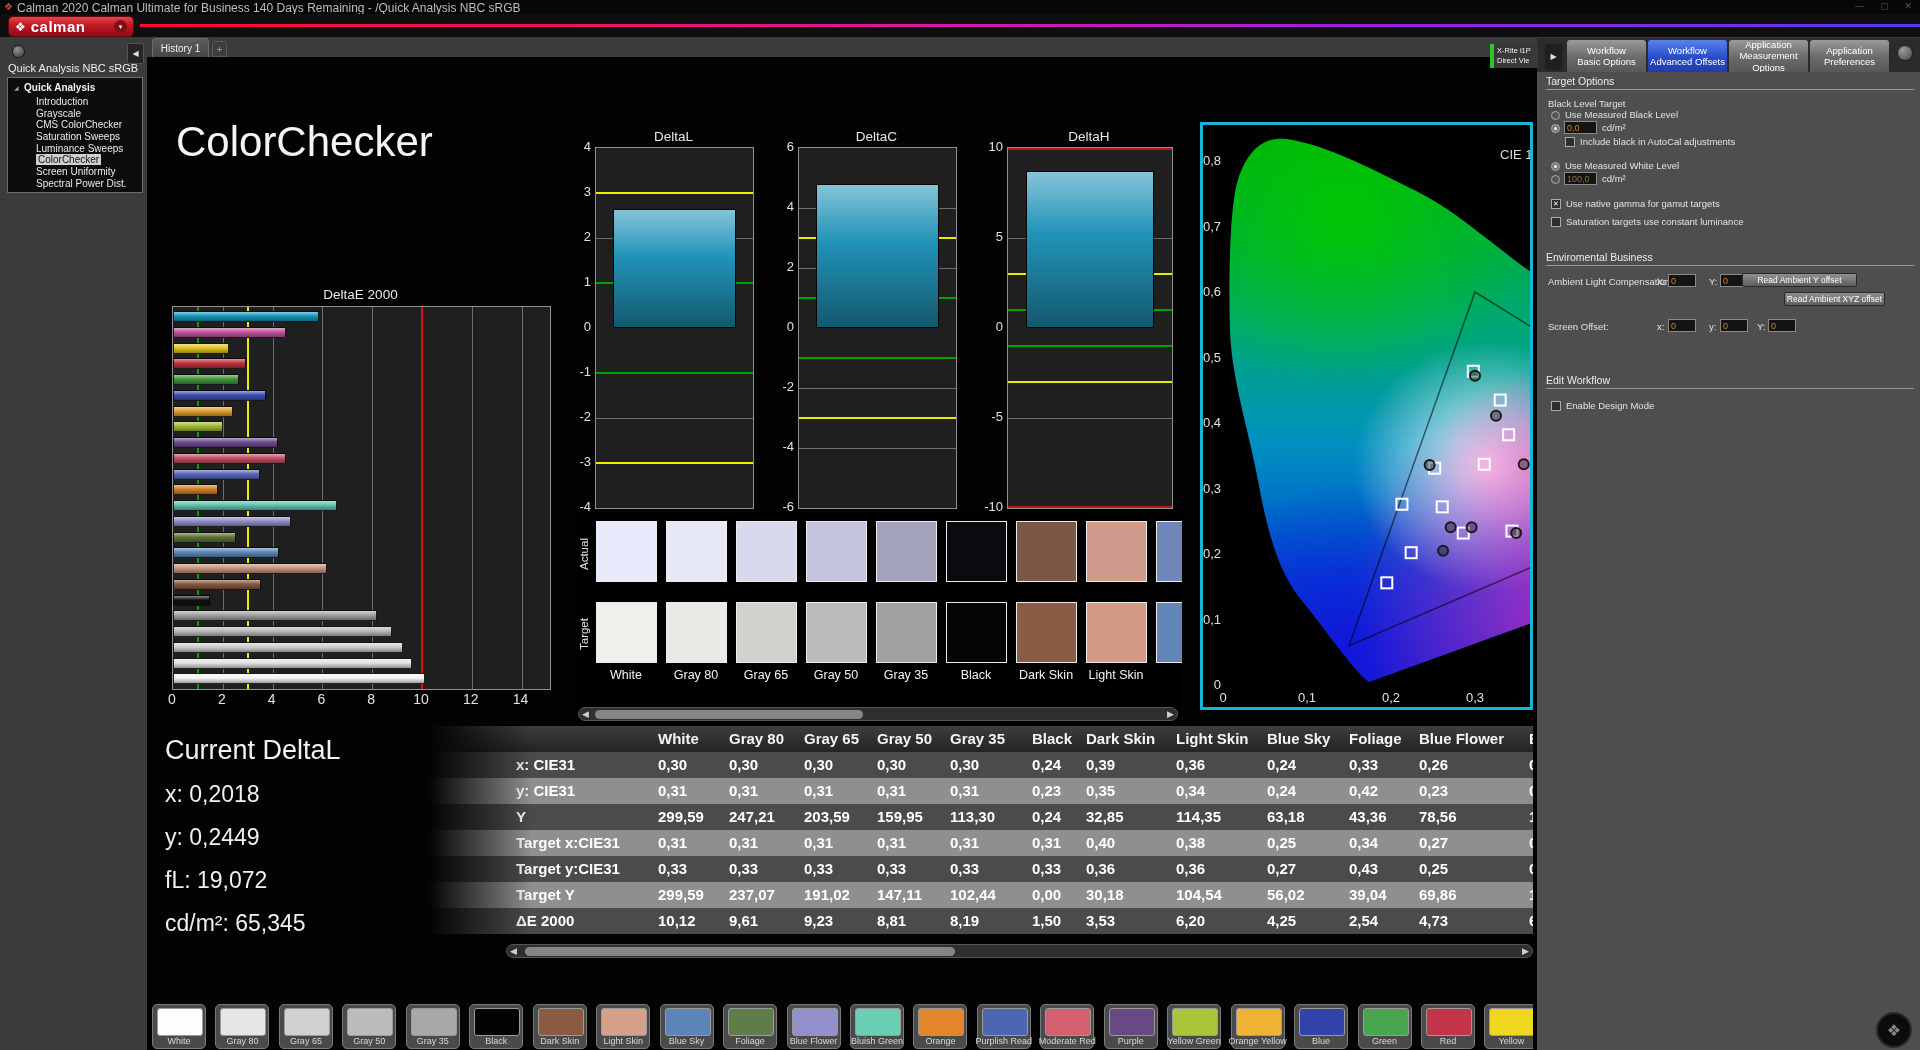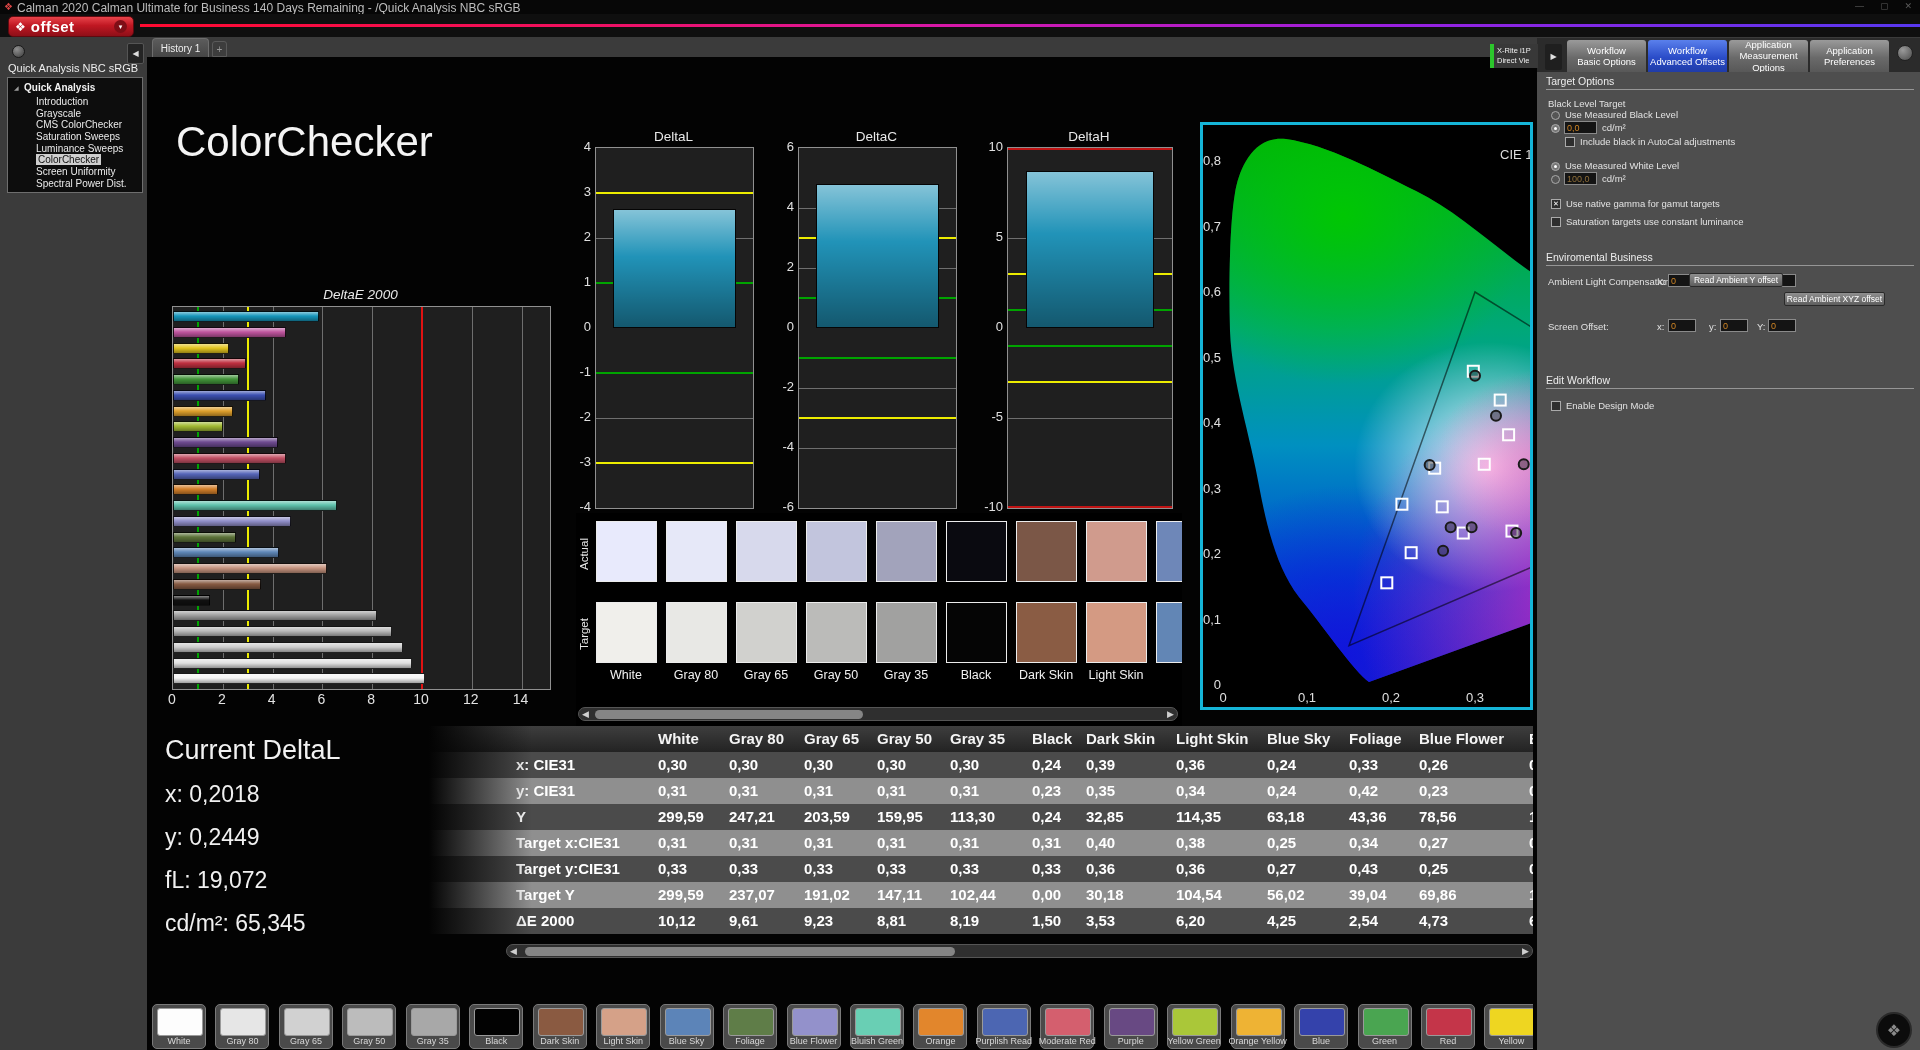--- a/index.html
+++ b/index.html
@@ -55,21 +55,21 @@
   .gridv{position:absolute;top:0;bottom:0;width:1px;background:#6e6e6e;}
   .gridh{position:absolute;left:0;right:0;height:1px;background:#6e6e6e;}
   .refv{position:absolute;top:0;bottom:0;width:2px;}
   .refh{position:absolute;left:0;right:0;height:2px;}
   .debar{position:absolute;left:0;height:11px;border:1px solid rgba(0,0,0,.85);box-sizing:border-box;
     background-image:linear-gradient(180deg,rgba(255,255,255,.5),rgba(255,255,255,0) 45%,rgba(0,0,0,.35));}
   .vbar{position:absolute;border:1.5px solid #050505;box-sizing:border-box;
     background-image:linear-gradient(180deg,rgba(255,255,255,.45),rgba(255,255,255,0) 40%,rgba(0,0,0,.4));}
   .tickx{position:absolute;width:24px;text-align:center;font-size:14px;color:#e3e3e3;}
   .ticky{position:absolute;right:0;width:26px;text-align:right;font-size:13px;color:#e0e0e0;}
-  #de-title{left:172px;top:287px;width:377px;font-style:italic;}
+  #de-title{left:172px;top:287px;width:377px;}
   #de-plot{left:172px;top:306px;width:377px;height:382px;}
   #de-ticks{left:160px;top:691px;width:440px;height:16px;}
   #dl-title{left:595px;top:129px;width:157px;}
   #dl-plot{left:595px;top:147px;width:157px;height:360px;}
   #dl-ticks{left:565px;top:147px;width:26px;height:366px;}
   #dc-title{left:798px;top:129px;width:157px;}
   #dc-plot{left:798px;top:147px;width:157px;height:360px;}
   #dc-ticks{left:768px;top:147px;width:26px;height:366px;}
   #dh-title{left:1007px;top:129px;width:164px;}
   #dh-plot{left:1007px;top:147px;width:164px;height:360px;}
@@ -149,21 +149,21 @@
     <span class="abs" id="tb-ctrls">
       <span>—</span>
       <span>▢</span>
       <span>✕</span>
     </span>
   </div>
 
   <div class="abs" id="logorow"></div>
   <div class="abs" id="logo-btn">
     <span id="logo-glyph">❖</span>
-    <span id="logo-text">offset</span>
+    <span id="logo-text">calman</span>
     <span id="logo-dd">▾</span>
   </div>
   <div class="abs" id="brandline"></div>
 
   <div class="abs" id="appbg"></div>
   <div class="abs" id="main"></div>
 
   <div class="abs" id="roundbtn"></div>
   <div class="abs" id="collapsebtn">◀</div>
   <div class="abs" id="side-header">Quick Analysis NBC sRGB</div>
@@ -591,21 +591,21 @@
   <div class="sec" style="left:1546px;top:251px">Enviromental Business</div>
   <div class="shr" style="top:265px"></div>
 
   <div class="olbl" style="left:1548px;top:276px">Ambient Light Compensation</div>
   <div class="olbl" style="left:1657px;top:276px">X:</div>
   <input class="ninp" style="left: 1668px; top: 274px; width: 28px; height: 13px;" value="0">
   <div class="olbl" style="left:1709px;top:276px">Y:</div>
   <input class="ninp" style="left: 1720px; top: 274px; width: 28px; height: 13px;" value="0">
   <div class="olbl" style="left:1757px;top:276px">Z:</div>
   <input class="ninp" style="left: 1768px; top: 274px; width: 28px; height: 13px;" value="0">
-  <div class="pbtn" style="left:1689px;top:273px;width:94px;height:14px">Read Ambient Y offset</div>
+  <div class="pbtn" style="left:1742px;top:273px;width:115px;height:14px">Read Ambient Y offset</div>
   <div class="pbtn" style="left:1784px;top:292px;width:101px;height:14px">Read Ambient XYZ offset</div>
 
   <div class="olbl" style="left:1548px;top:321px">Screen Offset:</div>
   <div class="olbl" style="left:1657px;top:321px">x:</div>
   <input class="ninp" style="left: 1668px; top: 319px; width: 28px; height: 13px;" value="0">
   <div class="olbl" style="left:1709px;top:321px">y:</div>
   <input class="ninp" style="left: 1720px; top: 319px; width: 28px; height: 13px;" value="0">
   <div class="olbl" style="left:1757px;top:321px">Y:</div>
   <input class="ninp" style="left: 1768px; top: 319px; width: 28px; height: 13px;" value="0">
 

